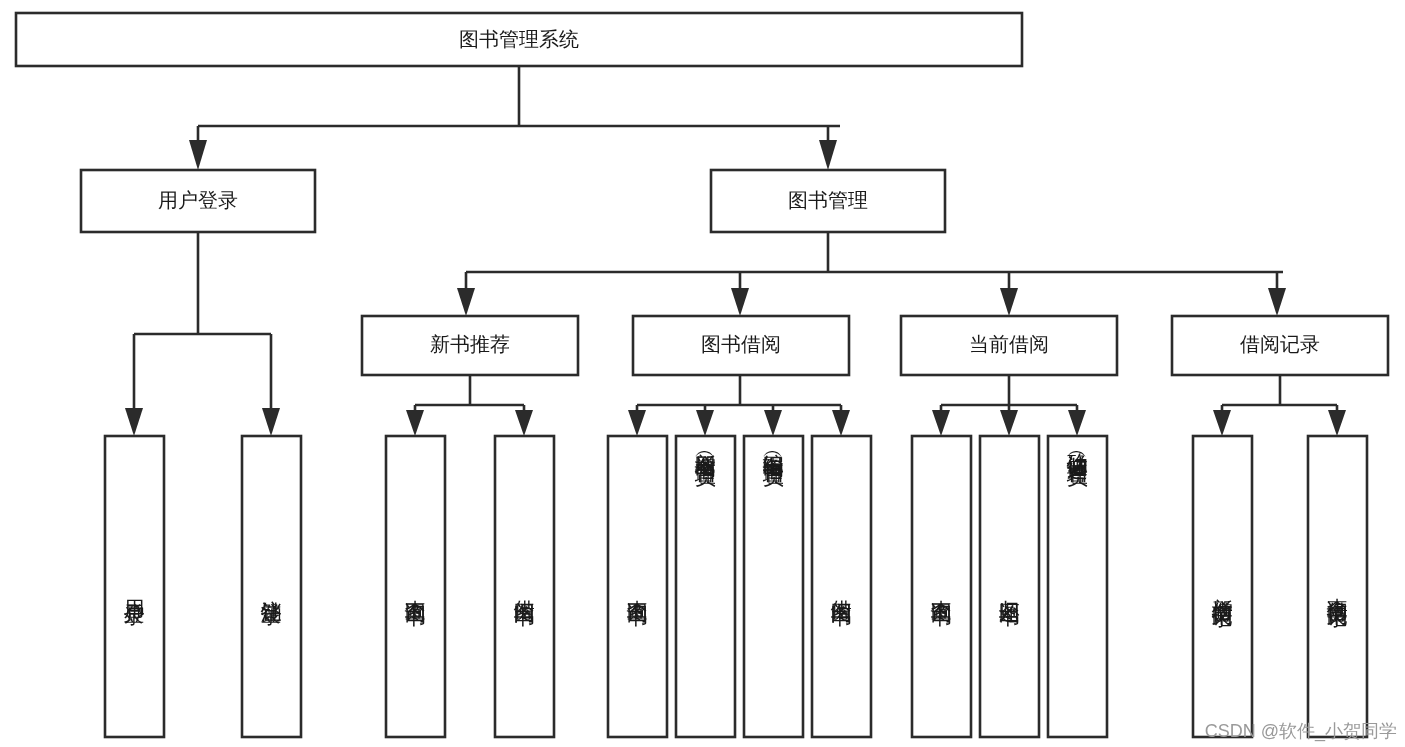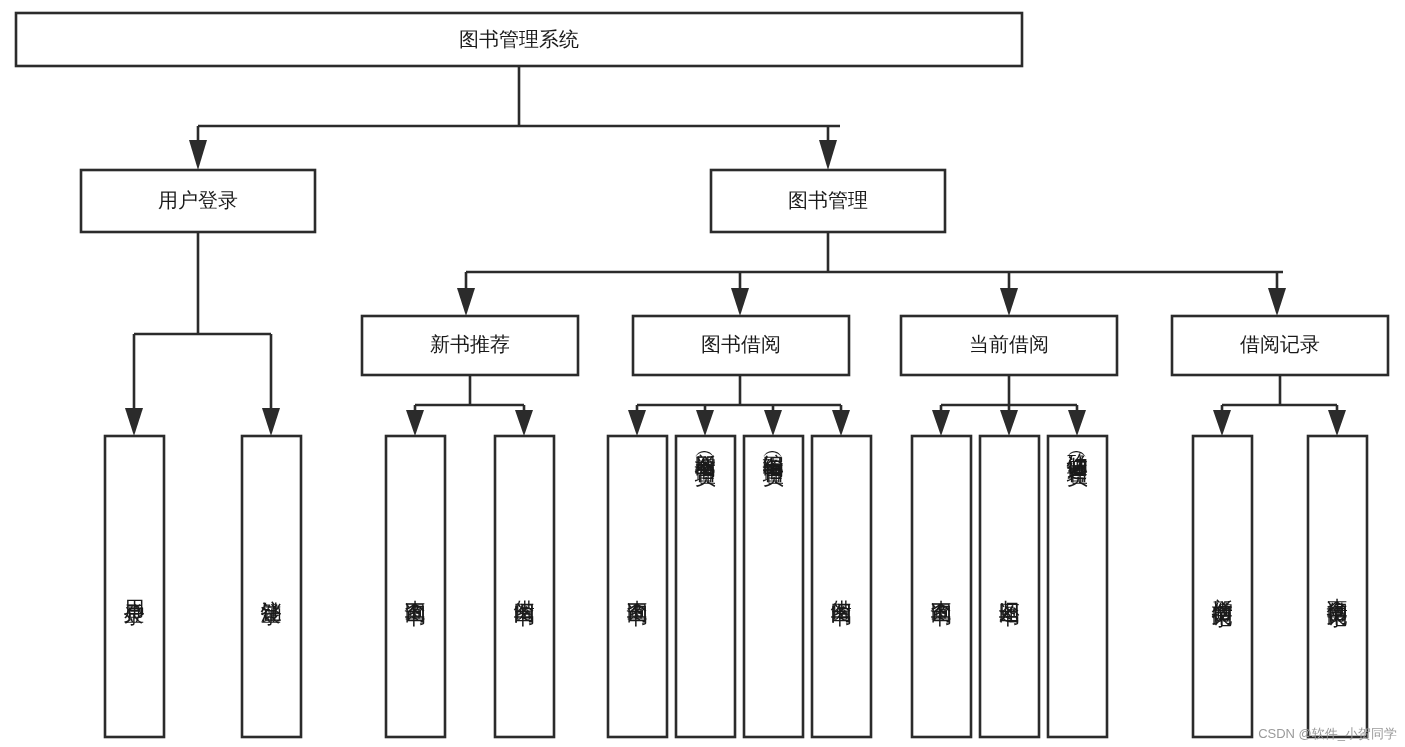--- a/index.html
+++ b/index.html
@@ -60,21 +60,21 @@
     line-height: 1.12;
     letter-spacing: 2px;
     color: #1a1a1a;
     white-space: nowrap;
   }
   .watermark {
     position: absolute;
     right: 8px;
     bottom: 4px;
     font-family: "Liberation Sans", "DejaVu Sans", sans-serif;
-    font-size: 13px;
+    font-size: 18px;
     color: #9a9a9a;
     white-space: nowrap;
   }
 </style>
 </head>
 <body>
 
 <div id="diagram-root">
 
   <svg class="diagram-canvas" viewBox="0 0 1405 747">

